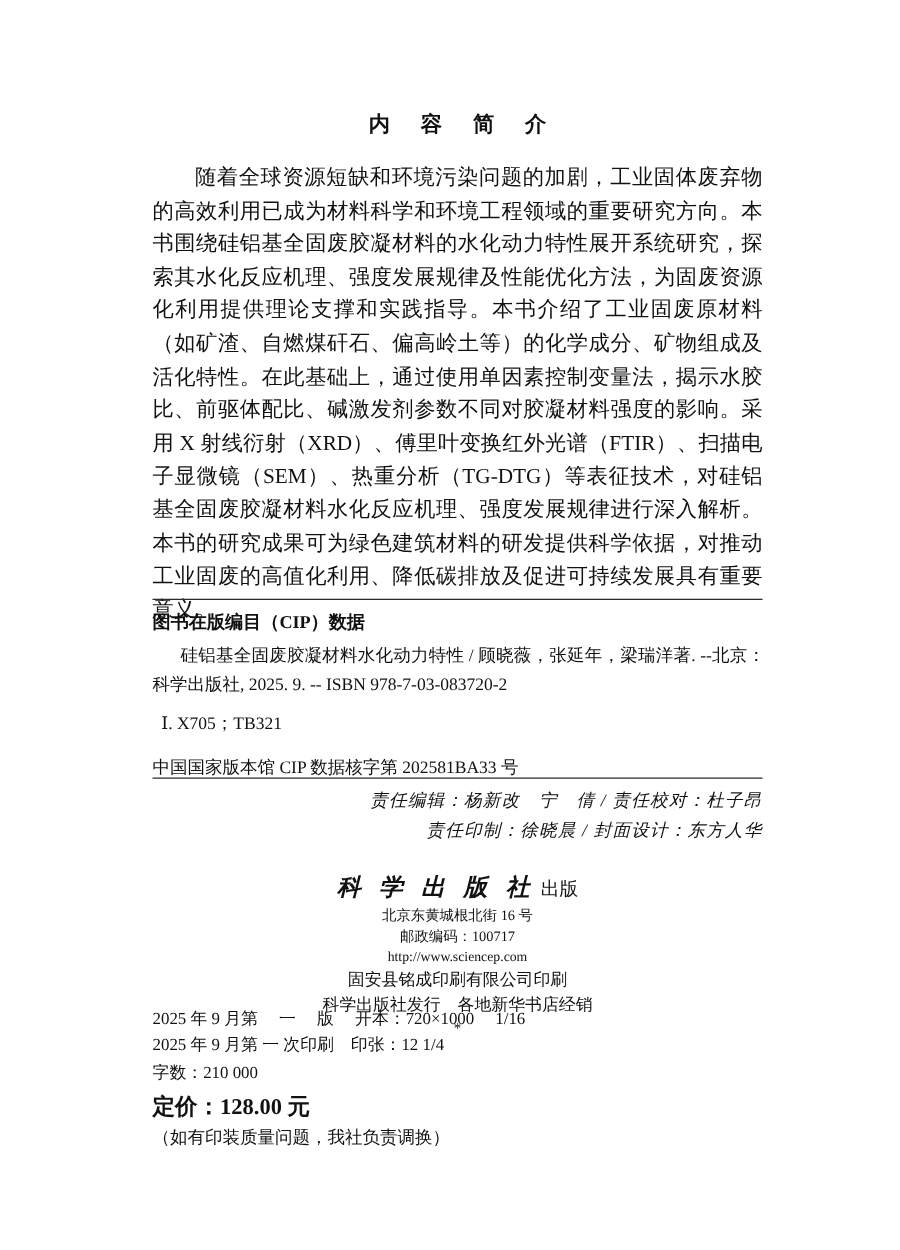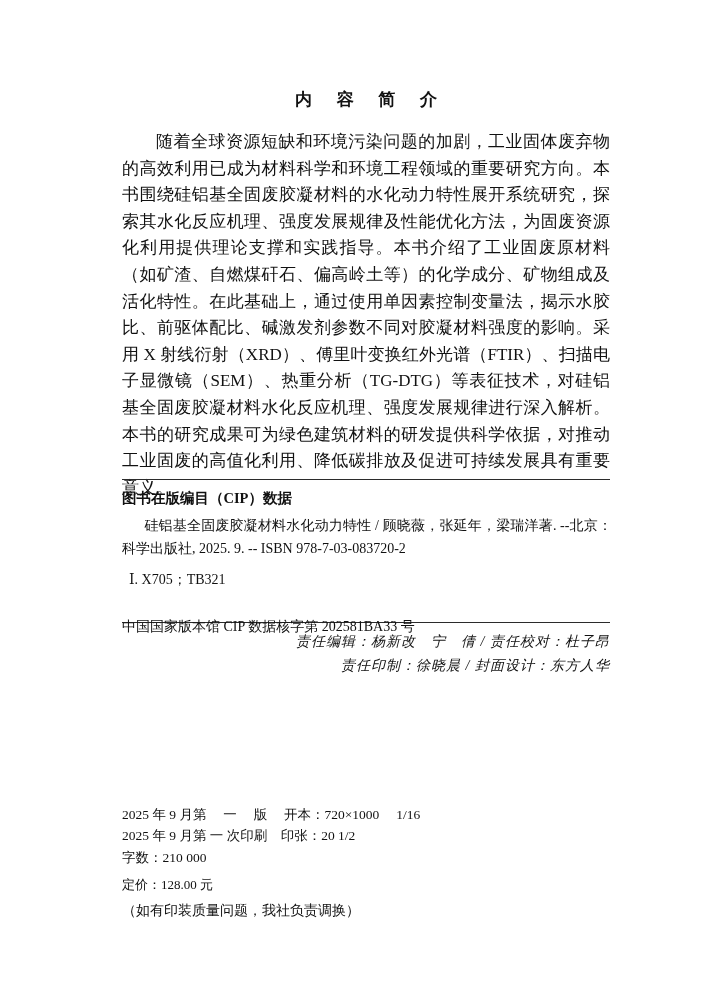--- a/index.html
+++ b/index.html
@@ -83,21 +83,21 @@
     text-indent: 1.6em;
     text-align: justify;
     text-justify: inter-ideograph;
     margin-bottom: 4px;
   }
   .cip-class {
     text-indent: 0.5em;
     margin-top: 8px;
   }
   .cip-number {
-    margin-top: 24px;
+    margin-top: 12px;
   }
 
   
   .staff-block {
     position: absolute;
     left: 122px;
     top: 630px;
     width: 488px;
     text-align: right;
   }
@@ -164,22 +164,22 @@
     font-size: 13.5px;
     line-height: 21px;
     white-space: pre;
   }
   .wordcount-line {
     font-size: 13.5px;
     line-height: 21px;
     margin-top: 1px;
   }
   .price-line {
-    font-size: 13px;
-    font-weight: normal;
+    font-size: 18px;
+    font-weight: bold;
     line-height: 26px;
     margin-top: 4px;
   }
   .note-line {
     font-size: 14px;
     line-height: 24px;
     margin-top: 1px;
   }
 </style>
 </head>
@@ -200,22 +200,33 @@
     <p class="cip-line cip-entry">硅铝基全固废胶凝材料水化动力特性 / 顾晓薇，张延年，梁瑞洋著. --北京：科学出版社, 2025. 9. -- ISBN 978-7-03-083720-2</p>
     <p class="cip-line cip-class">Ⅰ. X705；TB321</p>
     <p class="cip-line cip-number">中国国家版本馆 CIP 数据核字第 202581BA33 号</p>
   </div>
 
   <div class="staff-block">
     <div class="staff-line">责任编辑：杨新改　宁　倩 / 责任校对：杜子昂</div>
     <div class="staff-line">责任印制：徐晓晨 / 封面设计：东方人华</div>
   </div>
 
+  <div class="imprint-block">
+    <div class="publisher-row">
+      <span class="publisher-logo">科 学 出 版 社</span><span class="publisher-verb">出版</span>
+    </div>
+    <div class="imprint-small">北京东黄城根北街 16 号</div>
+    <div class="imprint-small">邮政编码：100717</div>
+    <div class="imprint-url">http://www.sciencep.com</div>
+    <div class="imprint-mid">固安县铭成印刷有限公司印刷</div>
+    <div class="imprint-mid">科学出版社发行　各地新华书店经销</div>
+    <div class="asterisk">*</div>
+  </div>
 
   <div class="edition-block">
     <div class="edition-line">2025 年 9 月第　 一　 版　 开本：720×1000　 1/16</div>
-    <div class="edition-line">2025 年 9 月第 一 次印刷　印张：20 1/2</div>
+    <div class="edition-line">2025 年 9 月第 一 次印刷　印张：12 1/4</div>
     <div class="wordcount-line">字数：210 000</div>
     <div class="price-line">定价：128.00 元</div>
     <div class="note-line">（如有印装质量问题，我社负责调换）</div>
   </div>
 
 </div>
 
 </body></html>

